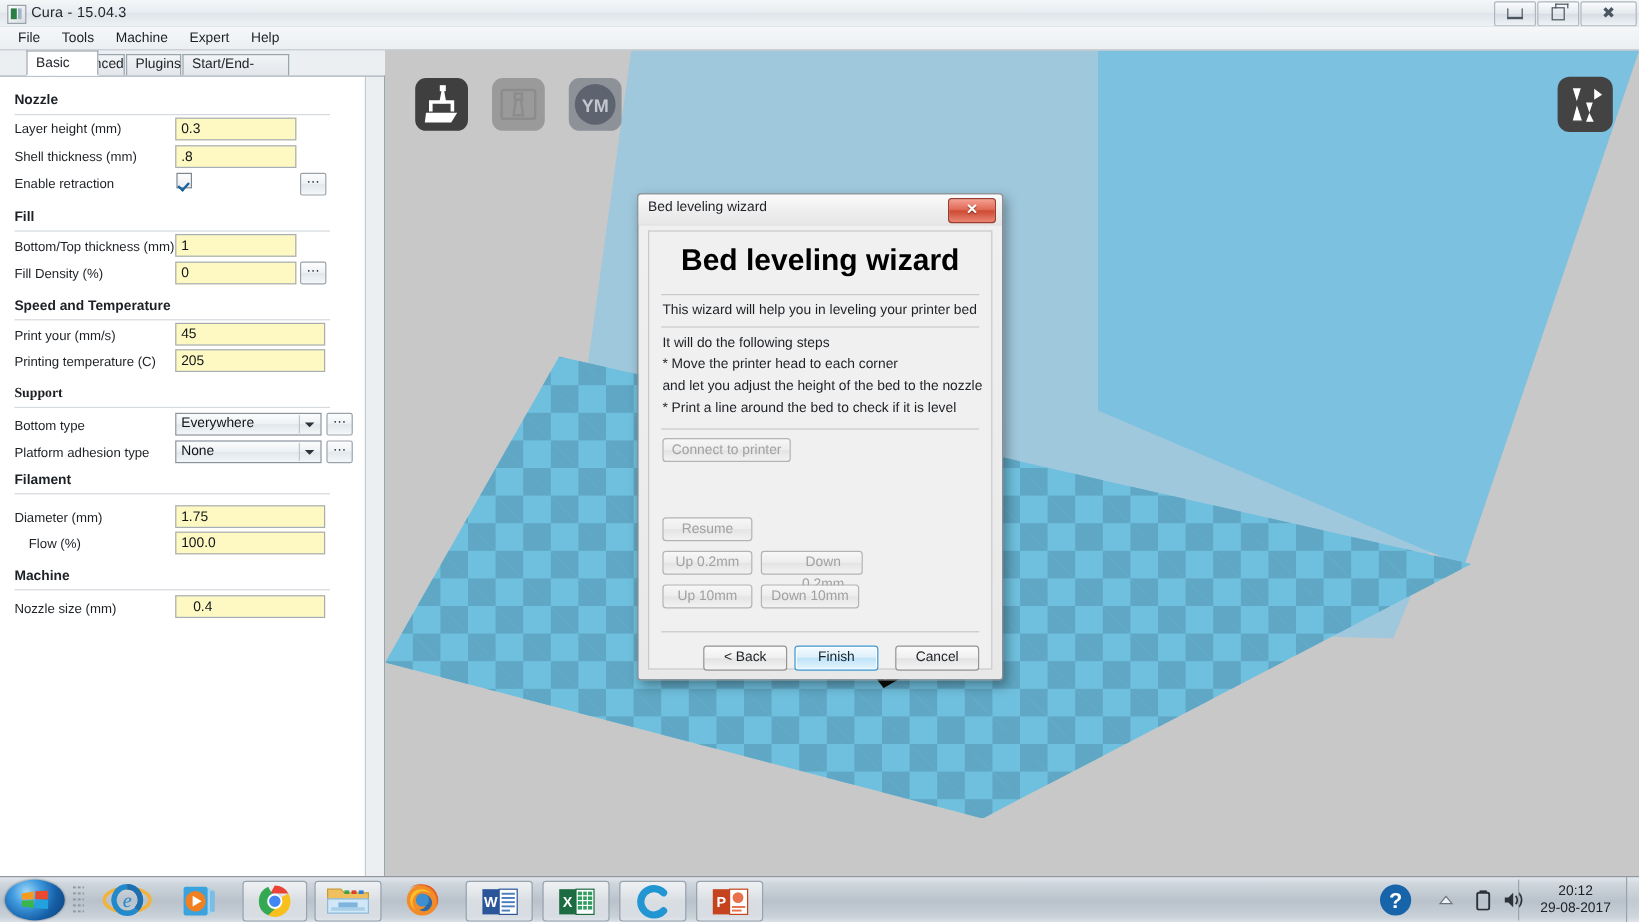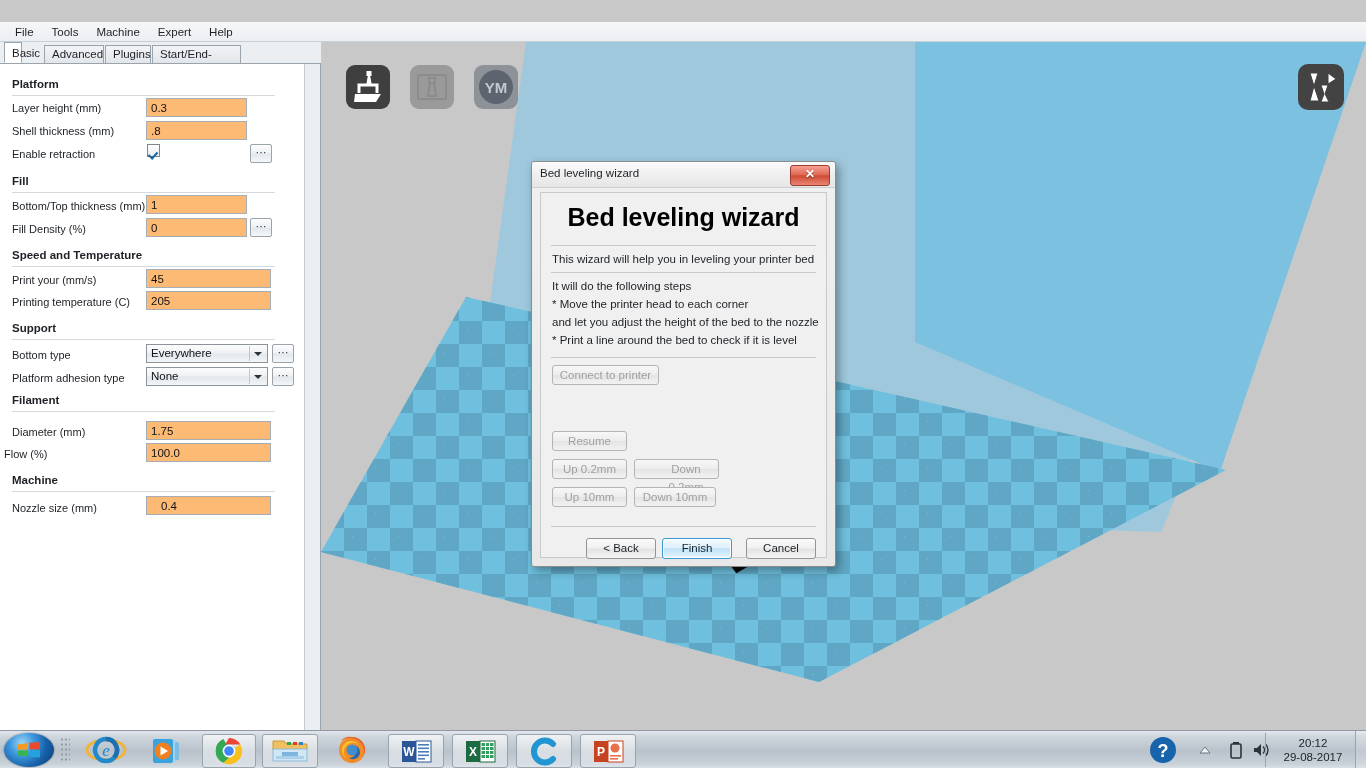--- a/index.html
+++ b/index.html
@@ -56,21 +56,21 @@
   .panel{position:absolute;left:0;top:63px;width:321px;height:667px;
     background:#fff;border-right:1px solid #9aa4ad;border-top:1px solid #9aa4ad;box-sizing:border-box;}
   .panel-inner{position:absolute;left:0;top:0;width:305px;height:100%;background:#fff;
      border-right:1px solid #c4cad0;box-sizing:border-box;}
   .panel-gutter{position:absolute;right:0;top:0;width:15px;height:100%;background:#eceff2;}
 
   .group-title{position:absolute;font-weight:bold;font-size:11.5px;color:#1d2126;}
   .group-rule{position:absolute;height:1px;background:#d4d9de;}
   .field-label{position:absolute;font-size:11px;color:#1d2126;}
   .field-input{position:absolute;box-sizing:border-box;height:19px;
-    border:1px solid #a6adb4;background:#fdba74;font-size:11.5px;color:#101418;
+    border:1px solid #a6adb4;background:#fef9c3;font-size:11.5px;color:#101418;
     padding:1px 4px;line-height:16px;font-family:"Liberation Sans",sans-serif;}
   .field-select{position:absolute;box-sizing:border-box;height:19px;
     border:1px solid #8b939b;
     background:linear-gradient(to bottom,#fbfcfd,#eef1f4 48%,#e2e7eb 52%,#f3f6f8);
     font-size:11.5px;color:#101418;padding:1px 4px;line-height:15px;}
   .field-select .caret{position:absolute;right:5px;top:7px;width:0;height:0;
     border-left:4px solid transparent;border-right:4px solid transparent;border-top:4px solid #2b3239;}
   .field-select .sepline{position:absolute;right:17px;top:1px;bottom:1px;width:1px;background:#bfc6cc;}
   .dots-btn{position:absolute;width:22px;height:19px;box-sizing:border-box;
     border:1px solid #9aa2aa;border-radius:2px;
@@ -156,40 +156,55 @@
     font-size:11.5px;color:#1c2126;line-height:14px;}
   .tray-sep{position:absolute;right:100px;top:2px;width:1px;height:34px;background:#9aa4ae;}
   .show-desktop{position:absolute;right:0;top:0;width:10px;height:38px;
     border-left:1px solid #9aa4ae;background:rgba(255,255,255,.12);}
 </style>
 </head>
 <body>
 
 <div class="app">
 
+  <div class="titlebar">
+    <div class="tb-icon"></div>
+    <div class="tb-title">Cura - 15.04.3</div>
+    <div class="tb-btns">
+      <div class="tb-btn">
+          <span class="glyph-min"></span>
+        </div>
+      <div class="tb-btn">
+          <span class="glyph-max"></span>
+        </div>
+      <div class="tb-btn close">
+          <span class="glyph-close">✖</span>
+        </div>
+    </div>
+  </div>
 
   <div class="menubar">
     <div class="menuitem">File</div>
     <div class="menuitem">Tools</div>
     <div class="menuitem">Machine</div>
     <div class="menuitem">Expert</div>
     <div class="menuitem">Help</div>
   </div>
 
   <div class="tabstrip">
-    <div class="tab active" style="left:4px;width:18px;">Basic</div>
+    <div class="tab active" style="left:22px;width:60px;">Basic</div>
     <div class="tab" style="left:44px;width:60px;">Advanced</div>
     <div class="tab" style="left:105px;width:46px;">Plugins</div>
     <div class="tab" style="left:152px;width:89px;">Start/End-GCode</div>
   </div>
 
   <div class="panel">
     <div class="panel-inner">
 
-      <div class="group-title" style="left:12px;top:14px;">Platform</div>
+      <div class="group-title" style="left:12px;top:14px;">Nozzle</div>
       <div class="group-rule" style="left:12px;top:31px;width:263px;"></div>
 
       <div class="field-label" style="left:12px;top:38px;">Layer height (mm)</div>
       <div class="field-input" style="left:146px;top:34px;width:101px;">0.3</div>
 
       <div class="field-label" style="left:12px;top:61px;">Shell thickness (mm)</div>
       <div class="field-input" style="left:146px;top:57px;width:101px;">.8</div>
 
       <div class="field-label" style="left:12px;top:84px;">Enable retraction</div>
       <div class="chk" style="left:147px;top:80px;"></div>
@@ -207,21 +222,21 @@
 
       <div class="group-title" style="left:12px;top:185px;">Speed and Temperature</div>
       <div class="group-rule" style="left:12px;top:202px;width:263px;"></div>
 
       <div class="field-label" style="left:12px;top:210px;">Print your (mm/s)</div>
       <div class="field-input" style="left:146px;top:205px;width:125px;">45</div>
 
       <div class="field-label" style="left:12px;top:232px;">Printing temperature (C)</div>
       <div class="field-input" style="left:146px;top:227px;width:125px;">205</div>
 
-      <div class="group-title" style="left:12px;top:258px;">Support</div>
+      <div class="group-title" style="left:12px;top:258px;font-family:Liberation Serif, serif;">Support</div>
       <div class="group-rule" style="left:12px;top:275px;width:263px;"></div>
 
       <div class="field-label" style="left:12px;top:285px;">Bottom type</div>
       <div class="field-select" style="left:146px;top:280px;width:122px;">
         <span>Everywhere</span>
         <span class="sepline"></span>
         <span class="caret"></span>
       </div>
       <div class="dots-btn" style="left:272px;top:280px;">⋯</div>
 
@@ -232,21 +247,21 @@
         <span class="caret"></span>
       </div>
       <div class="dots-btn" style="left:272px;top:303px;">⋯</div>
 
       <div class="group-title" style="left:12px;top:330px;">Filament</div>
       <div class="group-rule" style="left:12px;top:347px;width:263px;"></div>
 
       <div class="field-label" style="left:12px;top:362px;">Diameter (mm)</div>
       <div class="field-input" style="left:146px;top:357px;width:125px;">1.75</div>
 
-      <div class="field-label" style="left:4px;top:384px;text-align:right;">Flow (%)</div>
+      <div class="field-label" style="left:24px;top:384px;text-align:right;">Flow (%)</div>
       <div class="field-input" style="left:146px;top:379px;width:125px;">100.0</div>
 
       <div class="group-title" style="left:12px;top:410px;">Machine</div>
       <div class="group-rule" style="left:12px;top:427px;width:263px;"></div>
 
       <div class="field-label" style="left:12px;top:438px;">Nozzle size (mm)</div>
       <div class="field-input" style="left:146px;top:432px;width:125px;padding-left:14px;">0.4</div>
     </div>
     <div class="panel-gutter"></div>
   </div>

